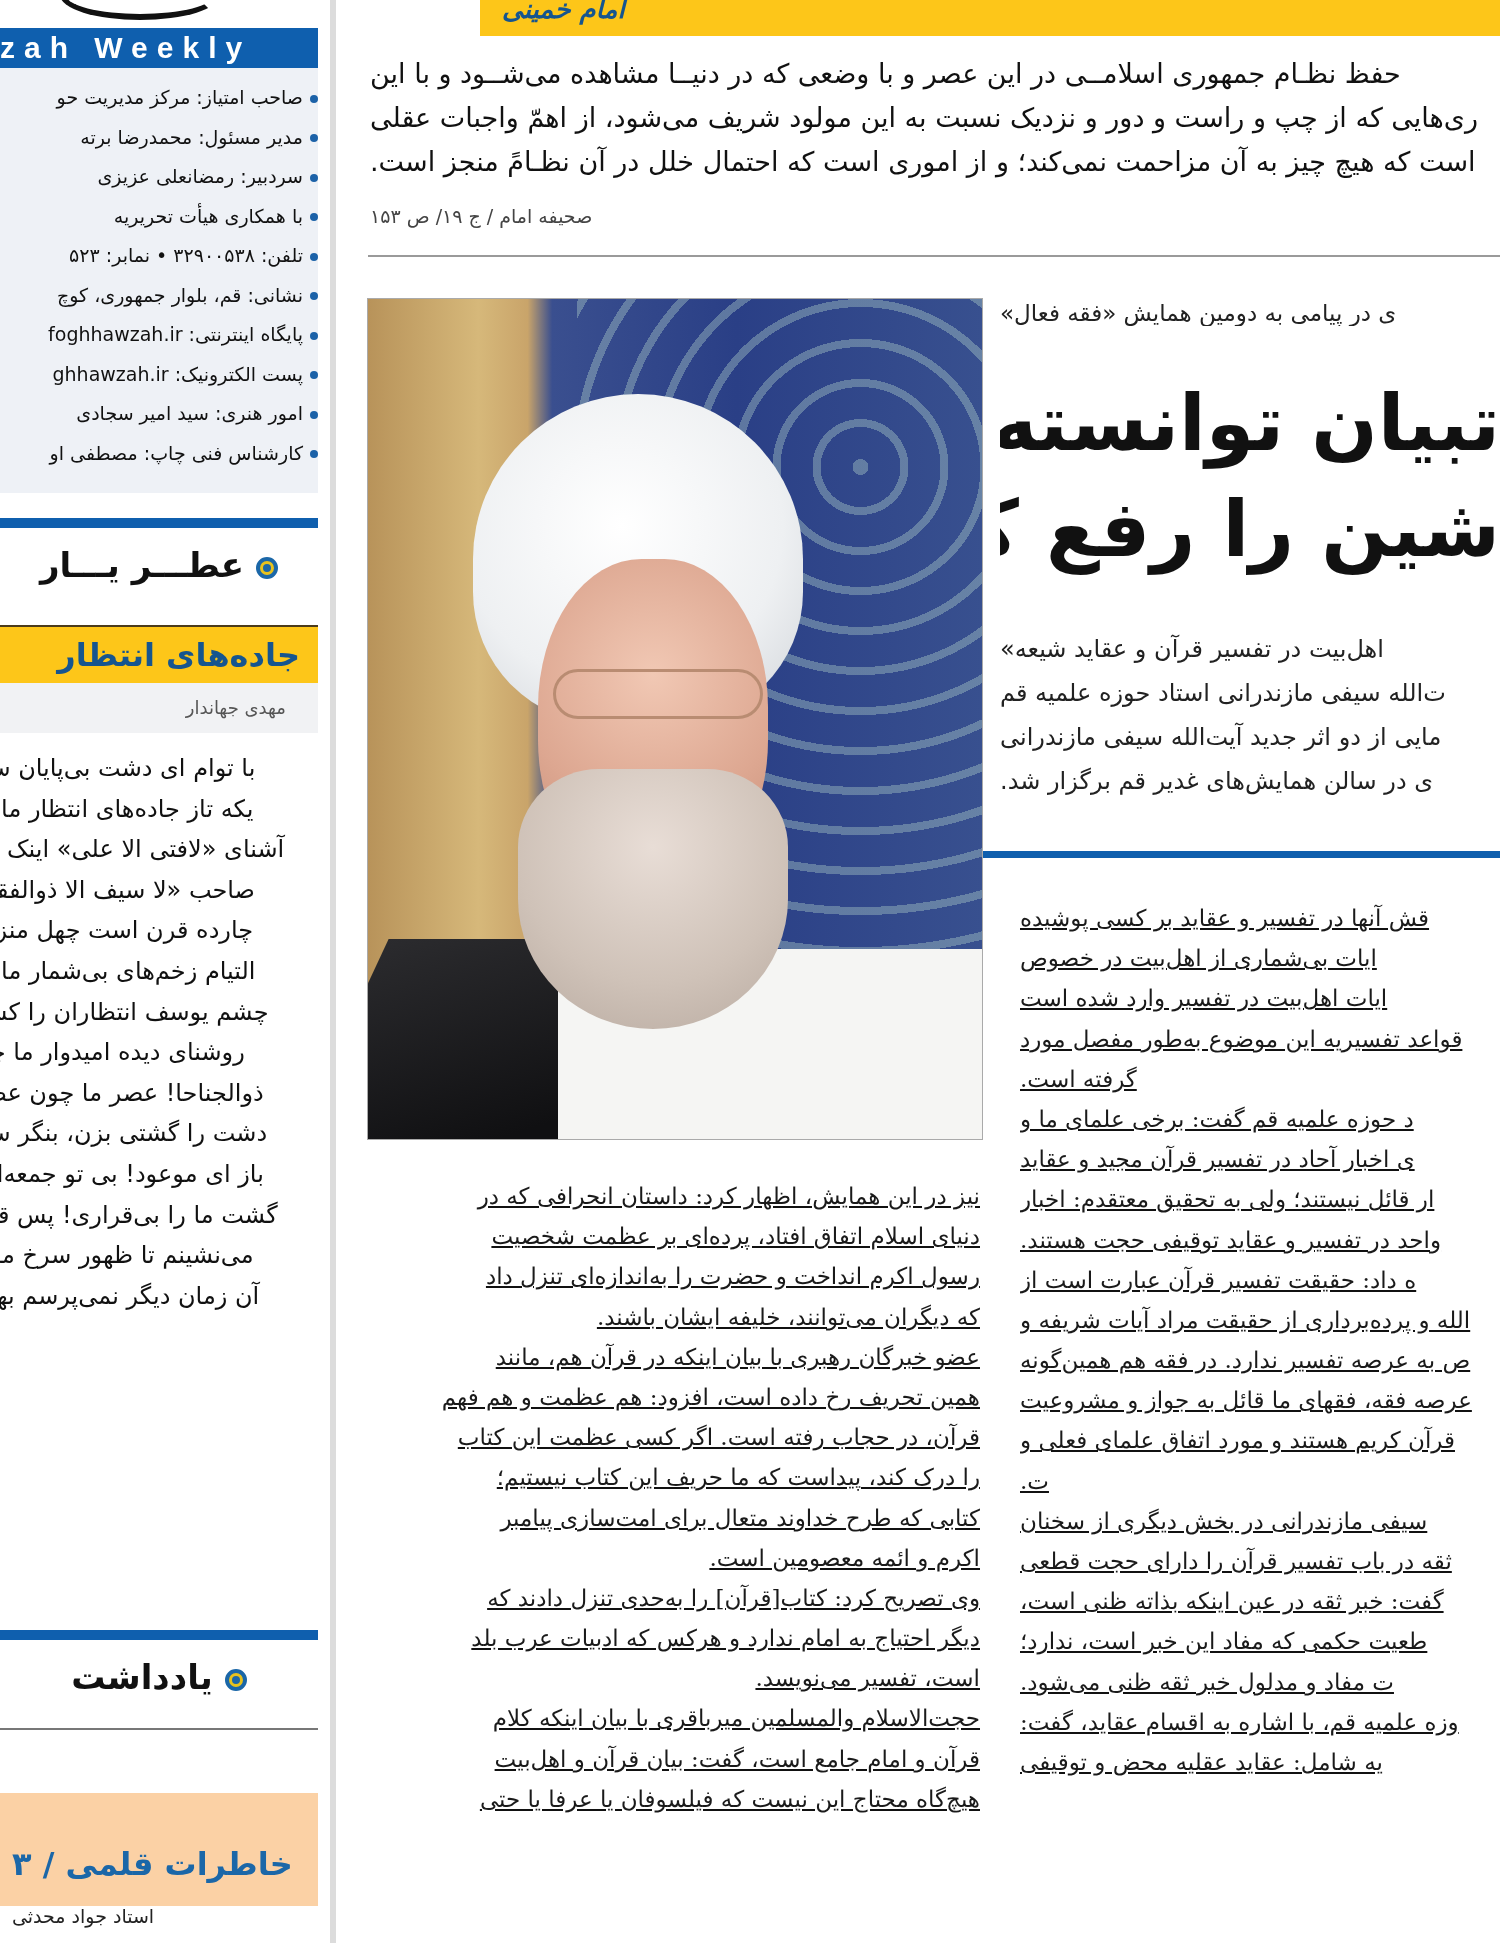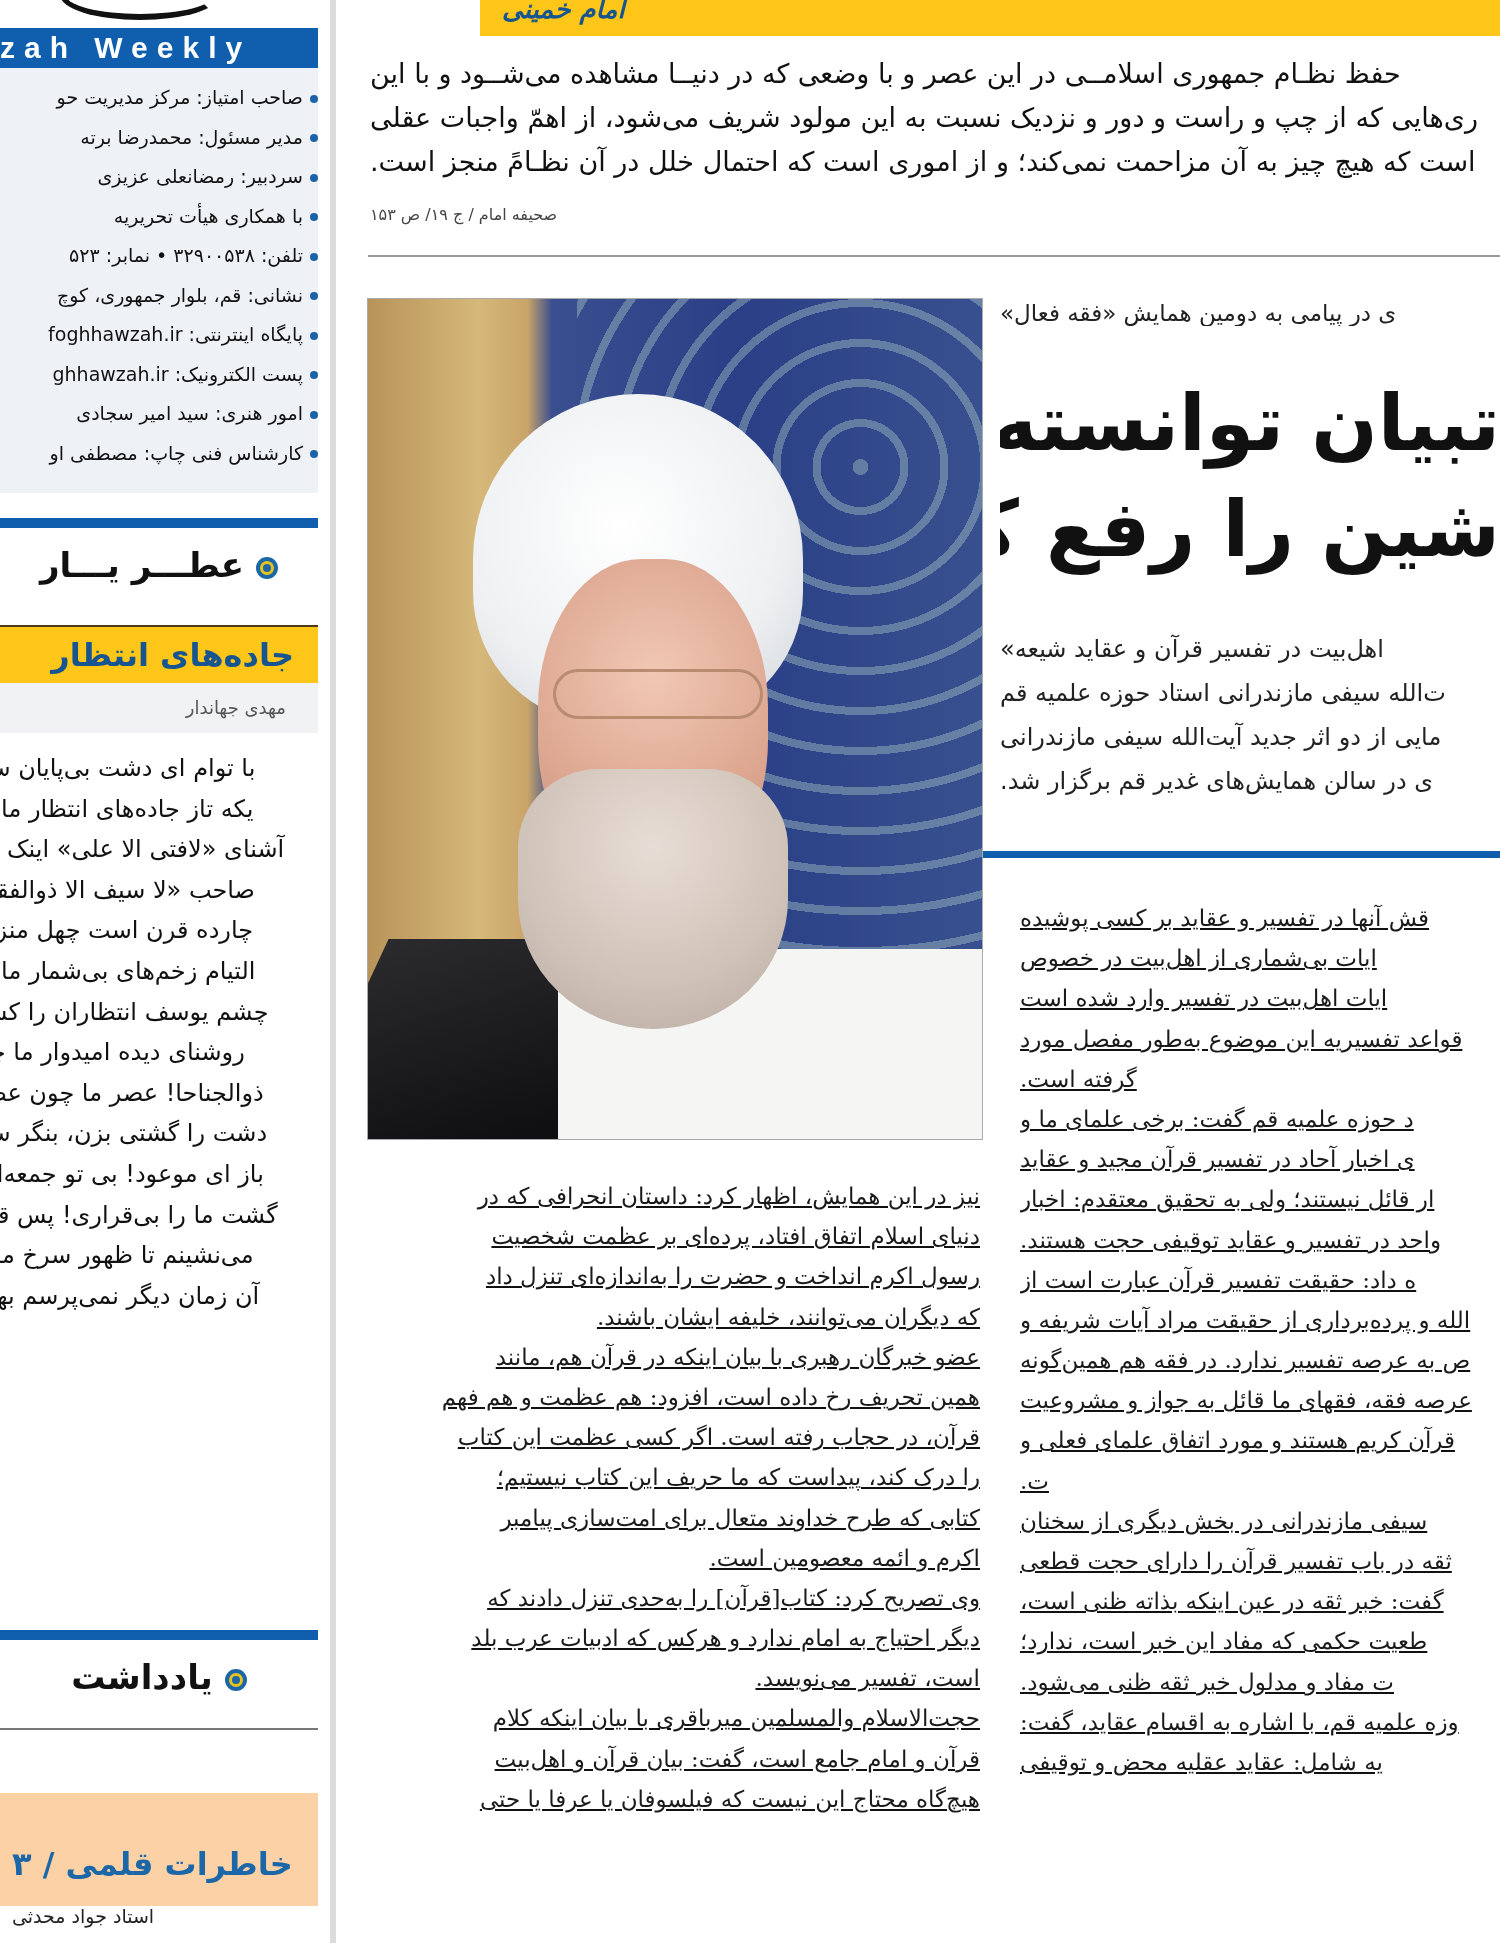--- a/index.html
+++ b/index.html
@@ -15,35 +15,35 @@
   .masthead-list { position: absolute; right: 0; top: 10px; width: 348px; list-style: none; }
   .masthead-list li { font-size: 19px; line-height: 39.5px; white-space: nowrap; text-align: right; direction: rtl; overflow: hidden; }
   .masthead-list li .dot { display: inline-block; width: 8px; height: 8px; border-radius: 50%; background: #1c62a8; margin-left: 7px; vertical-align: middle; }
 
   .blue-rule { position: absolute; left: 0; width: 318px; height: 10px; background: #0f5fae; }
   .section-head { position: absolute; right: 0; width: 318px; text-align: center; font-size: 34px; font-weight: bold; white-space: nowrap; }
   .section-head .badge { display: inline-block; width: 22px; height: 22px; border-radius: 50%; background: #e8c21d; border: 4px solid #1b67a8; margin-left: 12px; vertical-align: middle; position: relative; }
   .section-head .badge::after { content: ""; position: absolute; left: 3px; top: 3px; width: 8px; height: 8px; border-radius: 50%; background: #1b67a8; }
   .thin-rule { position: absolute; left: 0; width: 318px; height: 2px; background: #777; }
 
-  .yellow-title { position: absolute; left: 0; top: 625px; width: 318px; height: 58px; background: #fdc619; border-top: 2px solid #4b3b1a; color: #16558f; font-size: 32px; font-weight: bold; text-align: right; padding-right: 24px; line-height: 56px; white-space: nowrap; }
+  .yellow-title { position: absolute; left: 0; top: 625px; width: 318px; height: 58px; background: #fdc619; border-top: 2px solid #4b3b1a; color: #16558f; font-size: 32px; font-weight: bold; text-align: right; padding-right: 18px; line-height: 56px; white-space: nowrap; }
   .byline-box { position: absolute; left: 0; top: 683px; width: 318px; height: 50px; background: #f1f2f4; color: #555; font-size: 18px; text-align: right; padding-right: 32px; line-height: 50px; }
   .poem-lines { position: absolute; right: 0; top: 748px; width: 340px; list-style: none; }
   .poem-lines li { font-size: 24px; line-height: 40.6px; white-space: nowrap; text-align: left; direction: rtl; overflow: hidden; height: 40.6px; }
 
   .peach-box { position: absolute; left: 0; top: 1793px; width: 318px; height: 113px; background: #fbd1a5; }
   .peach-title { position: absolute; left: 12px; top: 52px; color: #1b67a8; font-size: 32px; font-weight: bold; white-space: nowrap; direction: rtl; }
   .peach-author { position: absolute; left: 12px; top: 112px; color: #222; font-size: 19px; white-space: nowrap; }
 
   
   .quote-banner { position: absolute; left: 480px; top: 0; width: 1020px; height: 36px; background: #fdc619; }
   .quote-banner-label { position: absolute; left: 22px; top: -6px; color: #16558f; font-size: 26px; font-weight: bold; font-style: italic; white-space: nowrap; }
   .quote-text { position: absolute; right: 0; top: 52px; width: 1130px; list-style: none; }
   .quote-text li { font-size: 27px; line-height: 44px; white-space: nowrap; text-align: left; direction: rtl; overflow: hidden; height: 44px; }
-  .quote-source { position: absolute; left: 370px; top: 205px; font-size: 16px; color: #444; white-space: nowrap; }
+  .quote-source { position: absolute; left: 370px; top: 205px; font-size: 19px; color: #444; white-space: nowrap; }
   .top-rule { position: absolute; left: 368px; top: 255px; width: 1132px; height: 2px; background: #9a9a9a; }
 
   
   .photo { position: absolute; left: 367px; top: 298px; width: 616px; height: 842px; border: 1px solid #aaa; overflow: hidden;
            background: linear-gradient(90deg, #b8935a 0%, #d6b87a 18%, #c9a46a 26%, #3a4f8f 30%, #2a3f86 60%, #38508f 100%); }
   .photo .pattern { position: absolute; right: 0; top: 0; width: 66%; height: 100%; opacity: 0.35;
            background: repeating-radial-gradient(circle at 70% 20%, #bfe0d0 0 8px, transparent 8px 40px); }
   .photo .turban { position: absolute; left: 105px; top: 95px; width: 330px; height: 330px; border-radius: 50% 50% 40% 40%; background: radial-gradient(circle at 45% 40%, #ffffff 0%, #eef0f2 60%, #cfd3d8 100%); }
   .photo .face { position: absolute; left: 170px; top: 260px; width: 230px; height: 330px; border-radius: 45% 45% 45% 45%; background: radial-gradient(circle at 50% 35%, #f1c8b4 0%, #dda791 55%, #c08872 100%); }
   .photo .glasses { position: absolute; left: 185px; top: 370px; width: 210px; height: 50px; border: 3px solid #b98c72; border-radius: 30px; }

